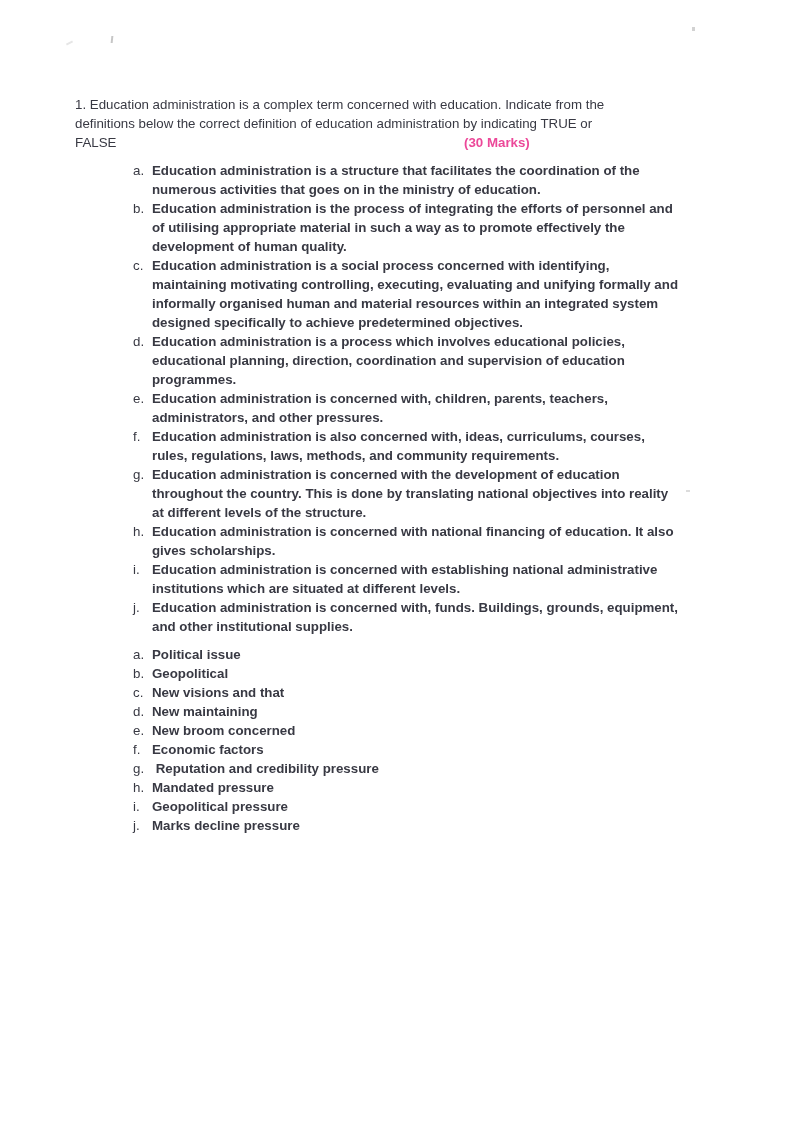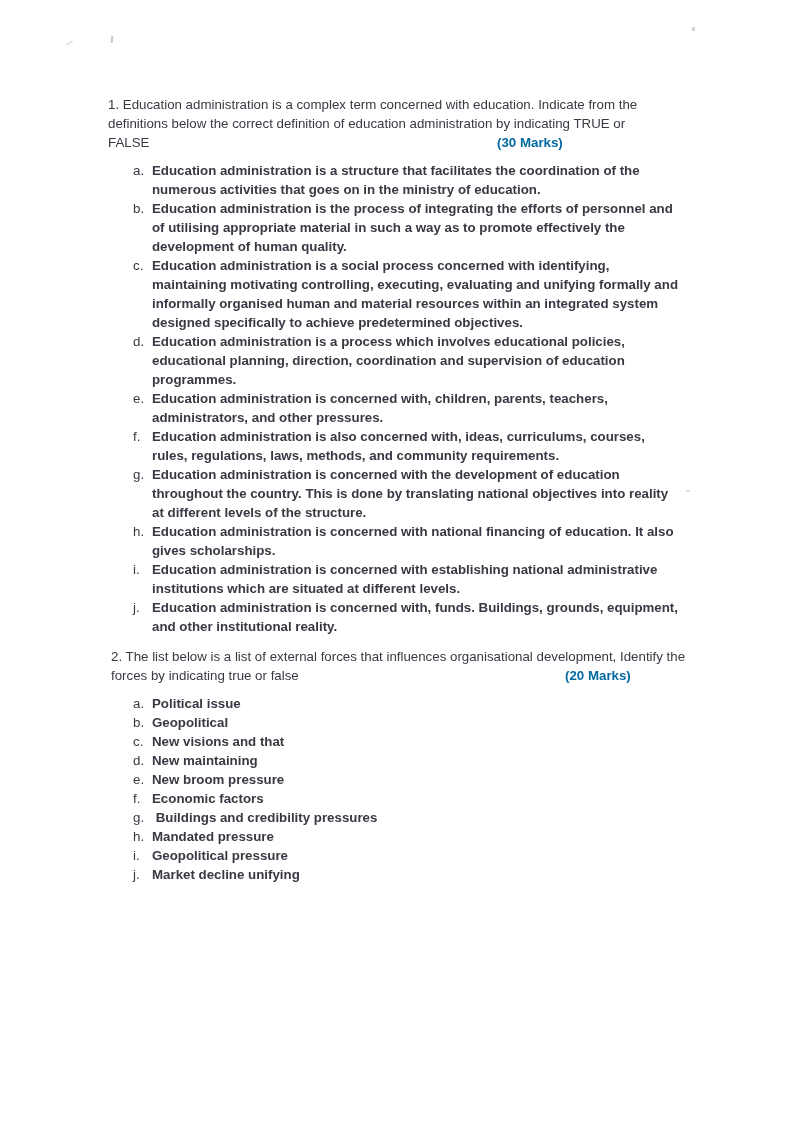--- a/index.html
+++ b/index.html
@@ -18,33 +18,33 @@
     font-size: 13.3px;
     line-height: 19px;
     box-sizing: border-box;
     padding-top: 95px;
   }
   .q-intro {
     position: relative;
     margin: 0;
   }
   .q1-intro {
-    margin-left: 108px;
+    margin-left: 75px;
     width: 552px;
   }
   .q2-intro {
     margin-top: 11px;
     margin-left: 111px;
     width: 575px;
   }
   .marks {
     position: absolute;
     bottom: 0;
     font-weight: bold;
-    color: #0369a1;
+    color: #ec4899;
     white-space: nowrap;
   }
   .q1-marks { left: 389px; }
   .q2-marks { left: 454px; }
   .letter-list {
     list-style: none;
     margin: 9px 0 0 133px;
     padding: 0;
     width: 550px;
   }
@@ -118,67 +118,63 @@
       <li>
         <span class="item-letter">h.</span>
         <span class="item-text">Education administration is concerned with national financing of education. It also gives scholarships.</span>
       </li>
       <li>
         <span class="item-letter">i.</span>
         <span class="item-text">Education administration is concerned with establishing national administrative institutions which are situated at different levels.</span>
       </li>
       <li>
         <span class="item-letter">j.</span>
-        <span class="item-text">Education administration is concerned with, funds. Buildings, grounds, equipment, and other institutional reality.</span>
+        <span class="item-text">Education administration is concerned with, funds. Buildings, grounds, equipment, and other institutional supplies.</span>
       </li>
     </ul>
   </div>
 
   <div>
-    <p class="q-intro q2-intro">
-      <span>2. The list below is a list of external forces that influences organisational development, Identify the forces by indicating true or false</span>
-      <span class="marks q2-marks">(20 Marks)</span>
-    </p>
     <ul class="letter-list">
       <li>
         <span class="item-letter">a.</span>
         <span class="item-text">Political issue</span>
       </li>
       <li>
         <span class="item-letter">b.</span>
         <span class="item-text">Geopolitical</span>
       </li>
       <li>
         <span class="item-letter">c.</span>
         <span class="item-text">New visions and that</span>
       </li>
       <li>
         <span class="item-letter">d.</span>
         <span class="item-text">New maintaining</span>
       </li>
       <li>
         <span class="item-letter">e.</span>
-        <span class="item-text">New broom pressure</span>
+        <span class="item-text">New broom concerned</span>
       </li>
       <li>
         <span class="item-letter">f.</span>
         <span class="item-text">Economic factors</span>
       </li>
       <li>
         <span class="item-letter">g.</span>
-        <span class="item-text"> Buildings and credibility pressures</span>
+        <span class="item-text"> Reputation and credibility pressure</span>
       </li>
       <li>
         <span class="item-letter">h.</span>
         <span class="item-text">Mandated pressure</span>
       </li>
       <li>
         <span class="item-letter">i.</span>
         <span class="item-text">Geopolitical pressure</span>
       </li>
       <li>
         <span class="item-letter">j.</span>
-        <span class="item-text">Market decline unifying</span>
+        <span class="item-text">Marks decline pressure</span>
       </li>
     </ul>
   </div>
 
 </div>
 
 </body></html>

